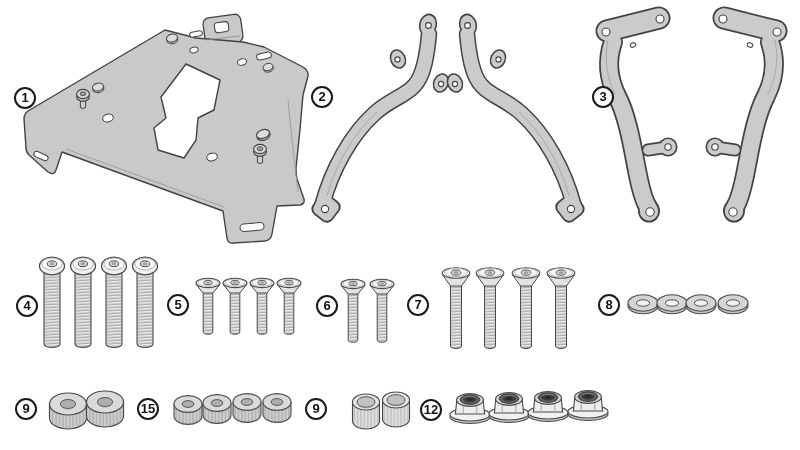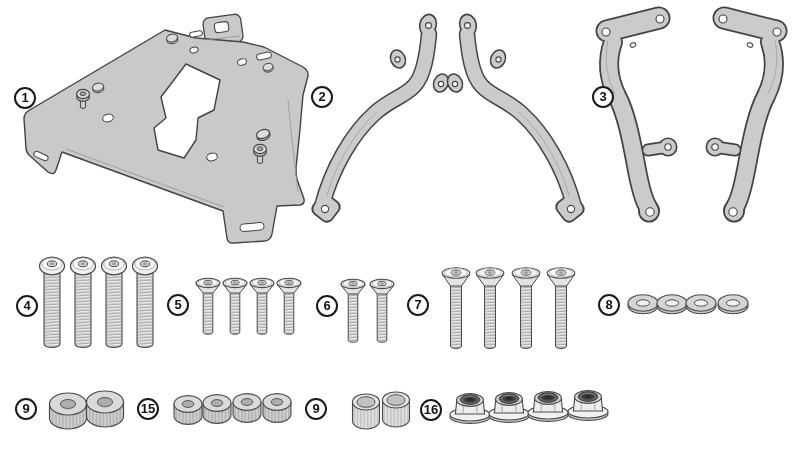--- a/index.html
+++ b/index.html
@@ -262,15 +262,15 @@
 <div class="badge" style="left:311px;top:86px">2</div>
 <div class="badge" style="left:592px;top:86px">3</div>
 <div class="badge" style="left:16px;top:295px">4</div>
 <div class="badge" style="left:167px;top:294px">5</div>
 <div class="badge" style="left:316px;top:295px">6</div>
 <div class="badge" style="left:407px;top:294px">7</div>
 <div class="badge" style="left:598px;top:294px">8</div>
 <div class="badge" style="left:15px;top:398px">9</div>
 <div class="badge" style="left:137px;top:398px">15</div>
 <div class="badge" style="left:305px;top:398px">9</div>
-<div class="badge" style="left:420px;top:399px">16</div>
+<div class="badge" style="left:420px;top:399px">12</div>
 
 </div>
 
 </body></html>

